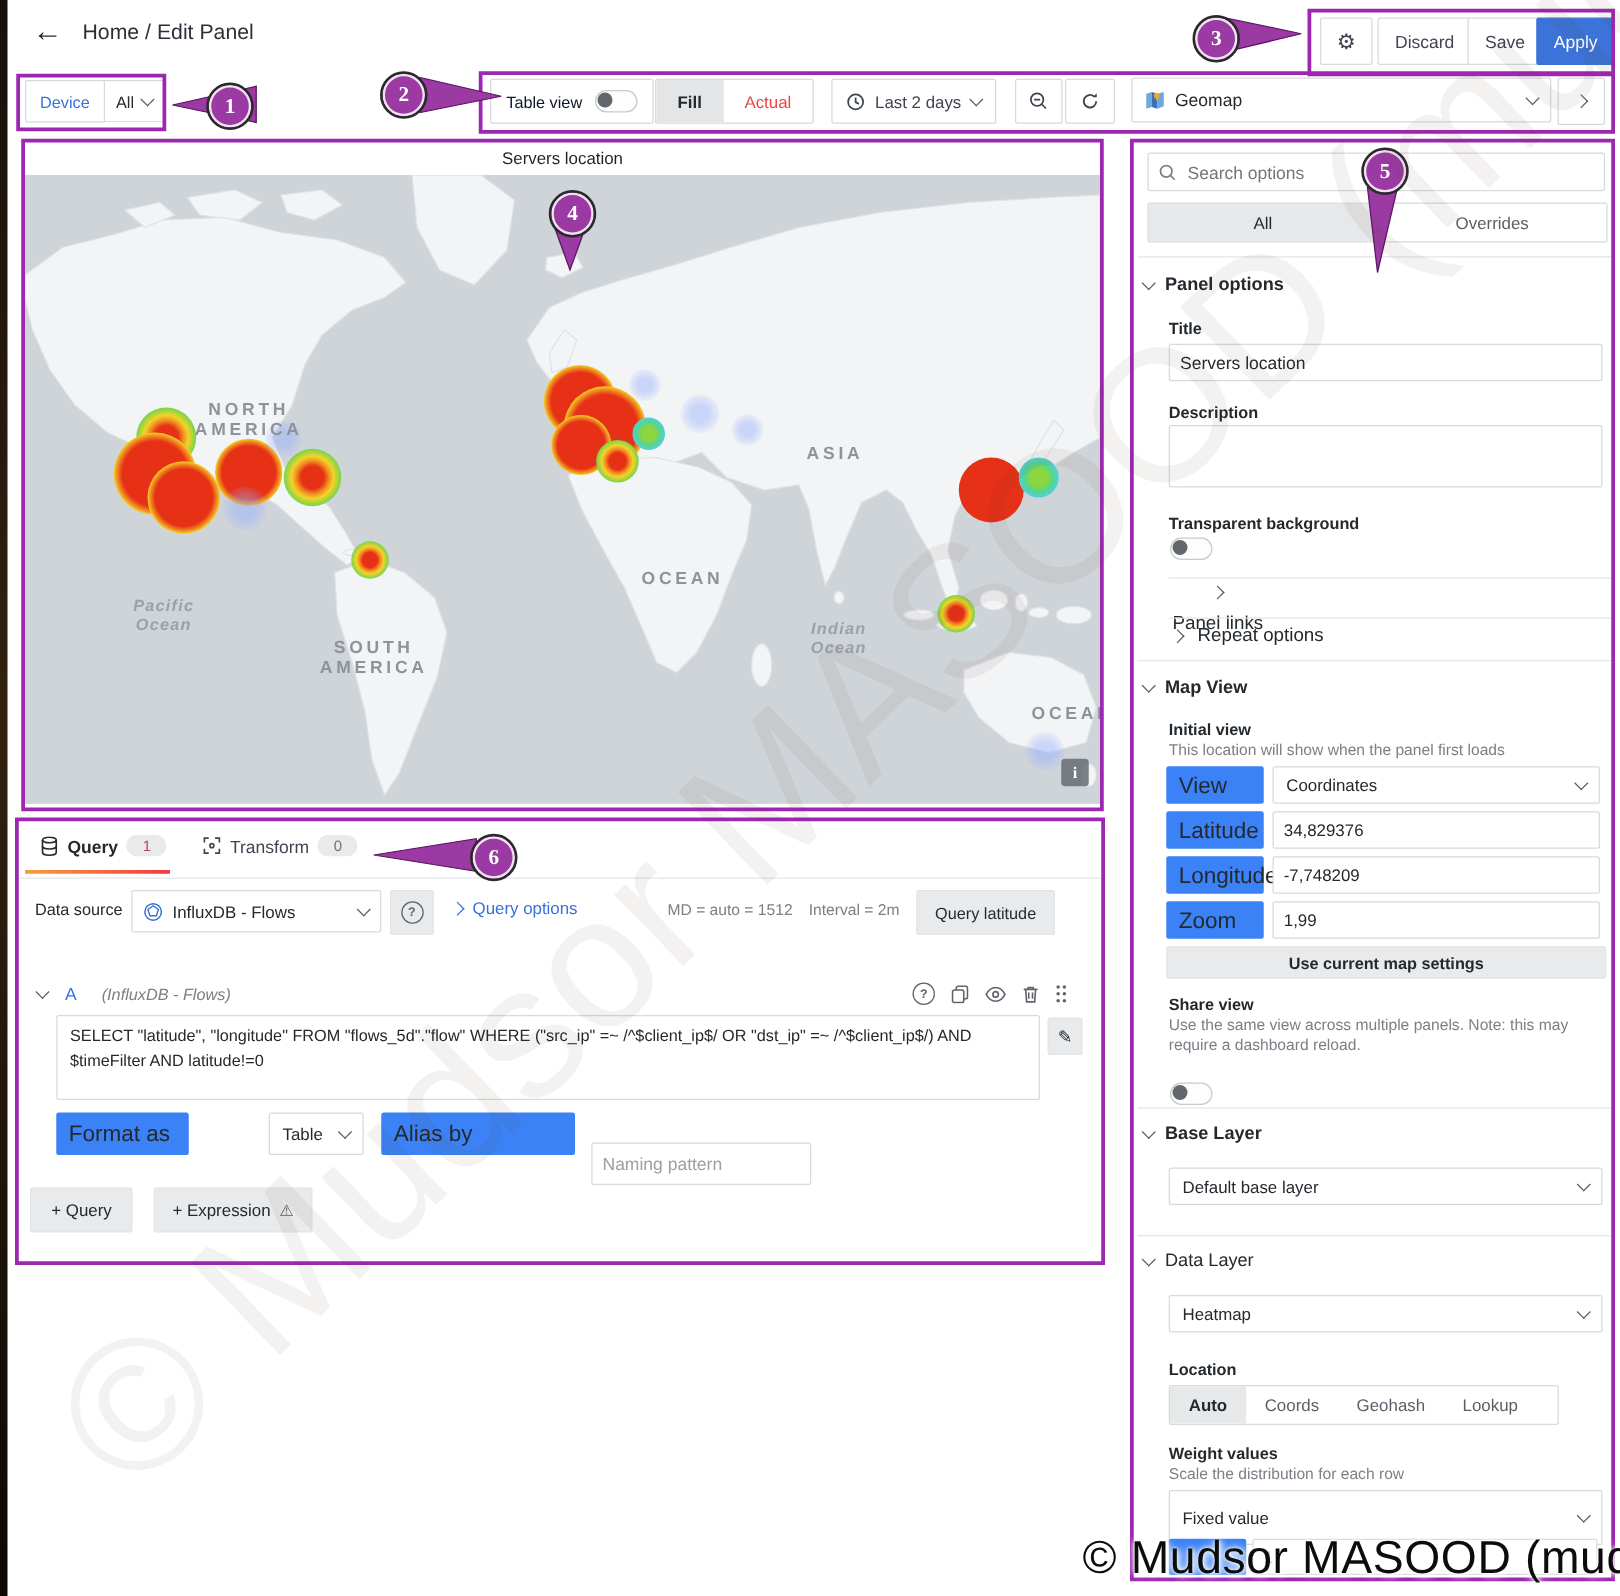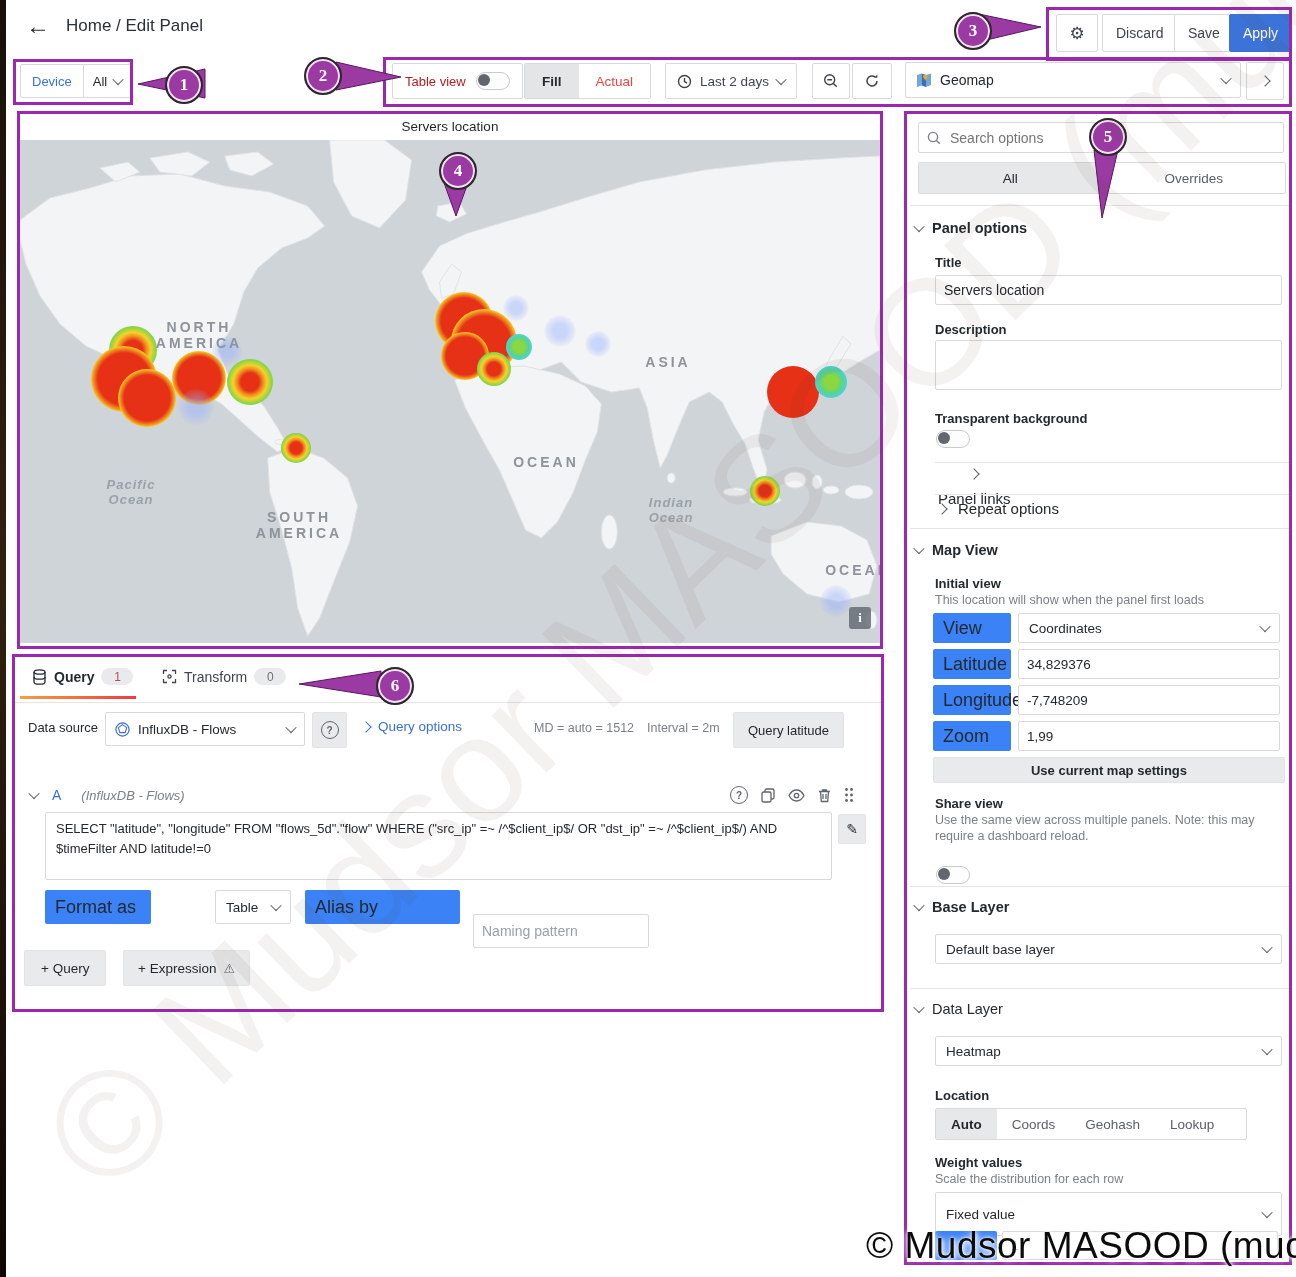--- a/index.html
+++ b/index.html
@@ -85,21 +85,21 @@
     <div class="row" style="height:32px;padding:0 11px;border:1px solid #d8d9da;border-radius:2px 0 0 2px;background:#fff;">
       <span style="color:#3871dc;font-size:13px;">Device</span>
     </div>
     <div class="row" style="height:32px;padding:0 9px;border:1px solid #d8d9da;border-left:none;border-radius:0 2px 2px 0;background:#fff;gap:7px;">
       <span style="font-size:13px;">All</span>
       <span class="chev down"></span>
     </div>
   </div>
 
   <div class="abs row" style="left:392px;top:63px;height:34px;padding:0 12px;border:1px solid #d8d9da;border-radius:2px;background:#fff;gap:10px;">
-    <span style="font-size:13px;color:#b91c1c;">Table view</span>
+    <span style="font-size:13px;color:#0f172a;">Table view</span>
     <div class="toggle">
         <div class="knob"></div>
       </div>
   </div>
 
   <div class="abs row" style="left:524px;top:63px;height:34px;border:1px solid #d8d9da;border-radius:2px;background:#fff;overflow:hidden;">
     <div style="height:34px;display:flex;align-items:center;padding:0 17px;background:#e4e5e7;font-size:13.5px;font-weight:700;">Fill</div>
     <div style="height:34px;display:flex;align-items:center;padding:0 17px;font-size:13.5px;color:#ef4444;">Actual</div>
   </div>
 

